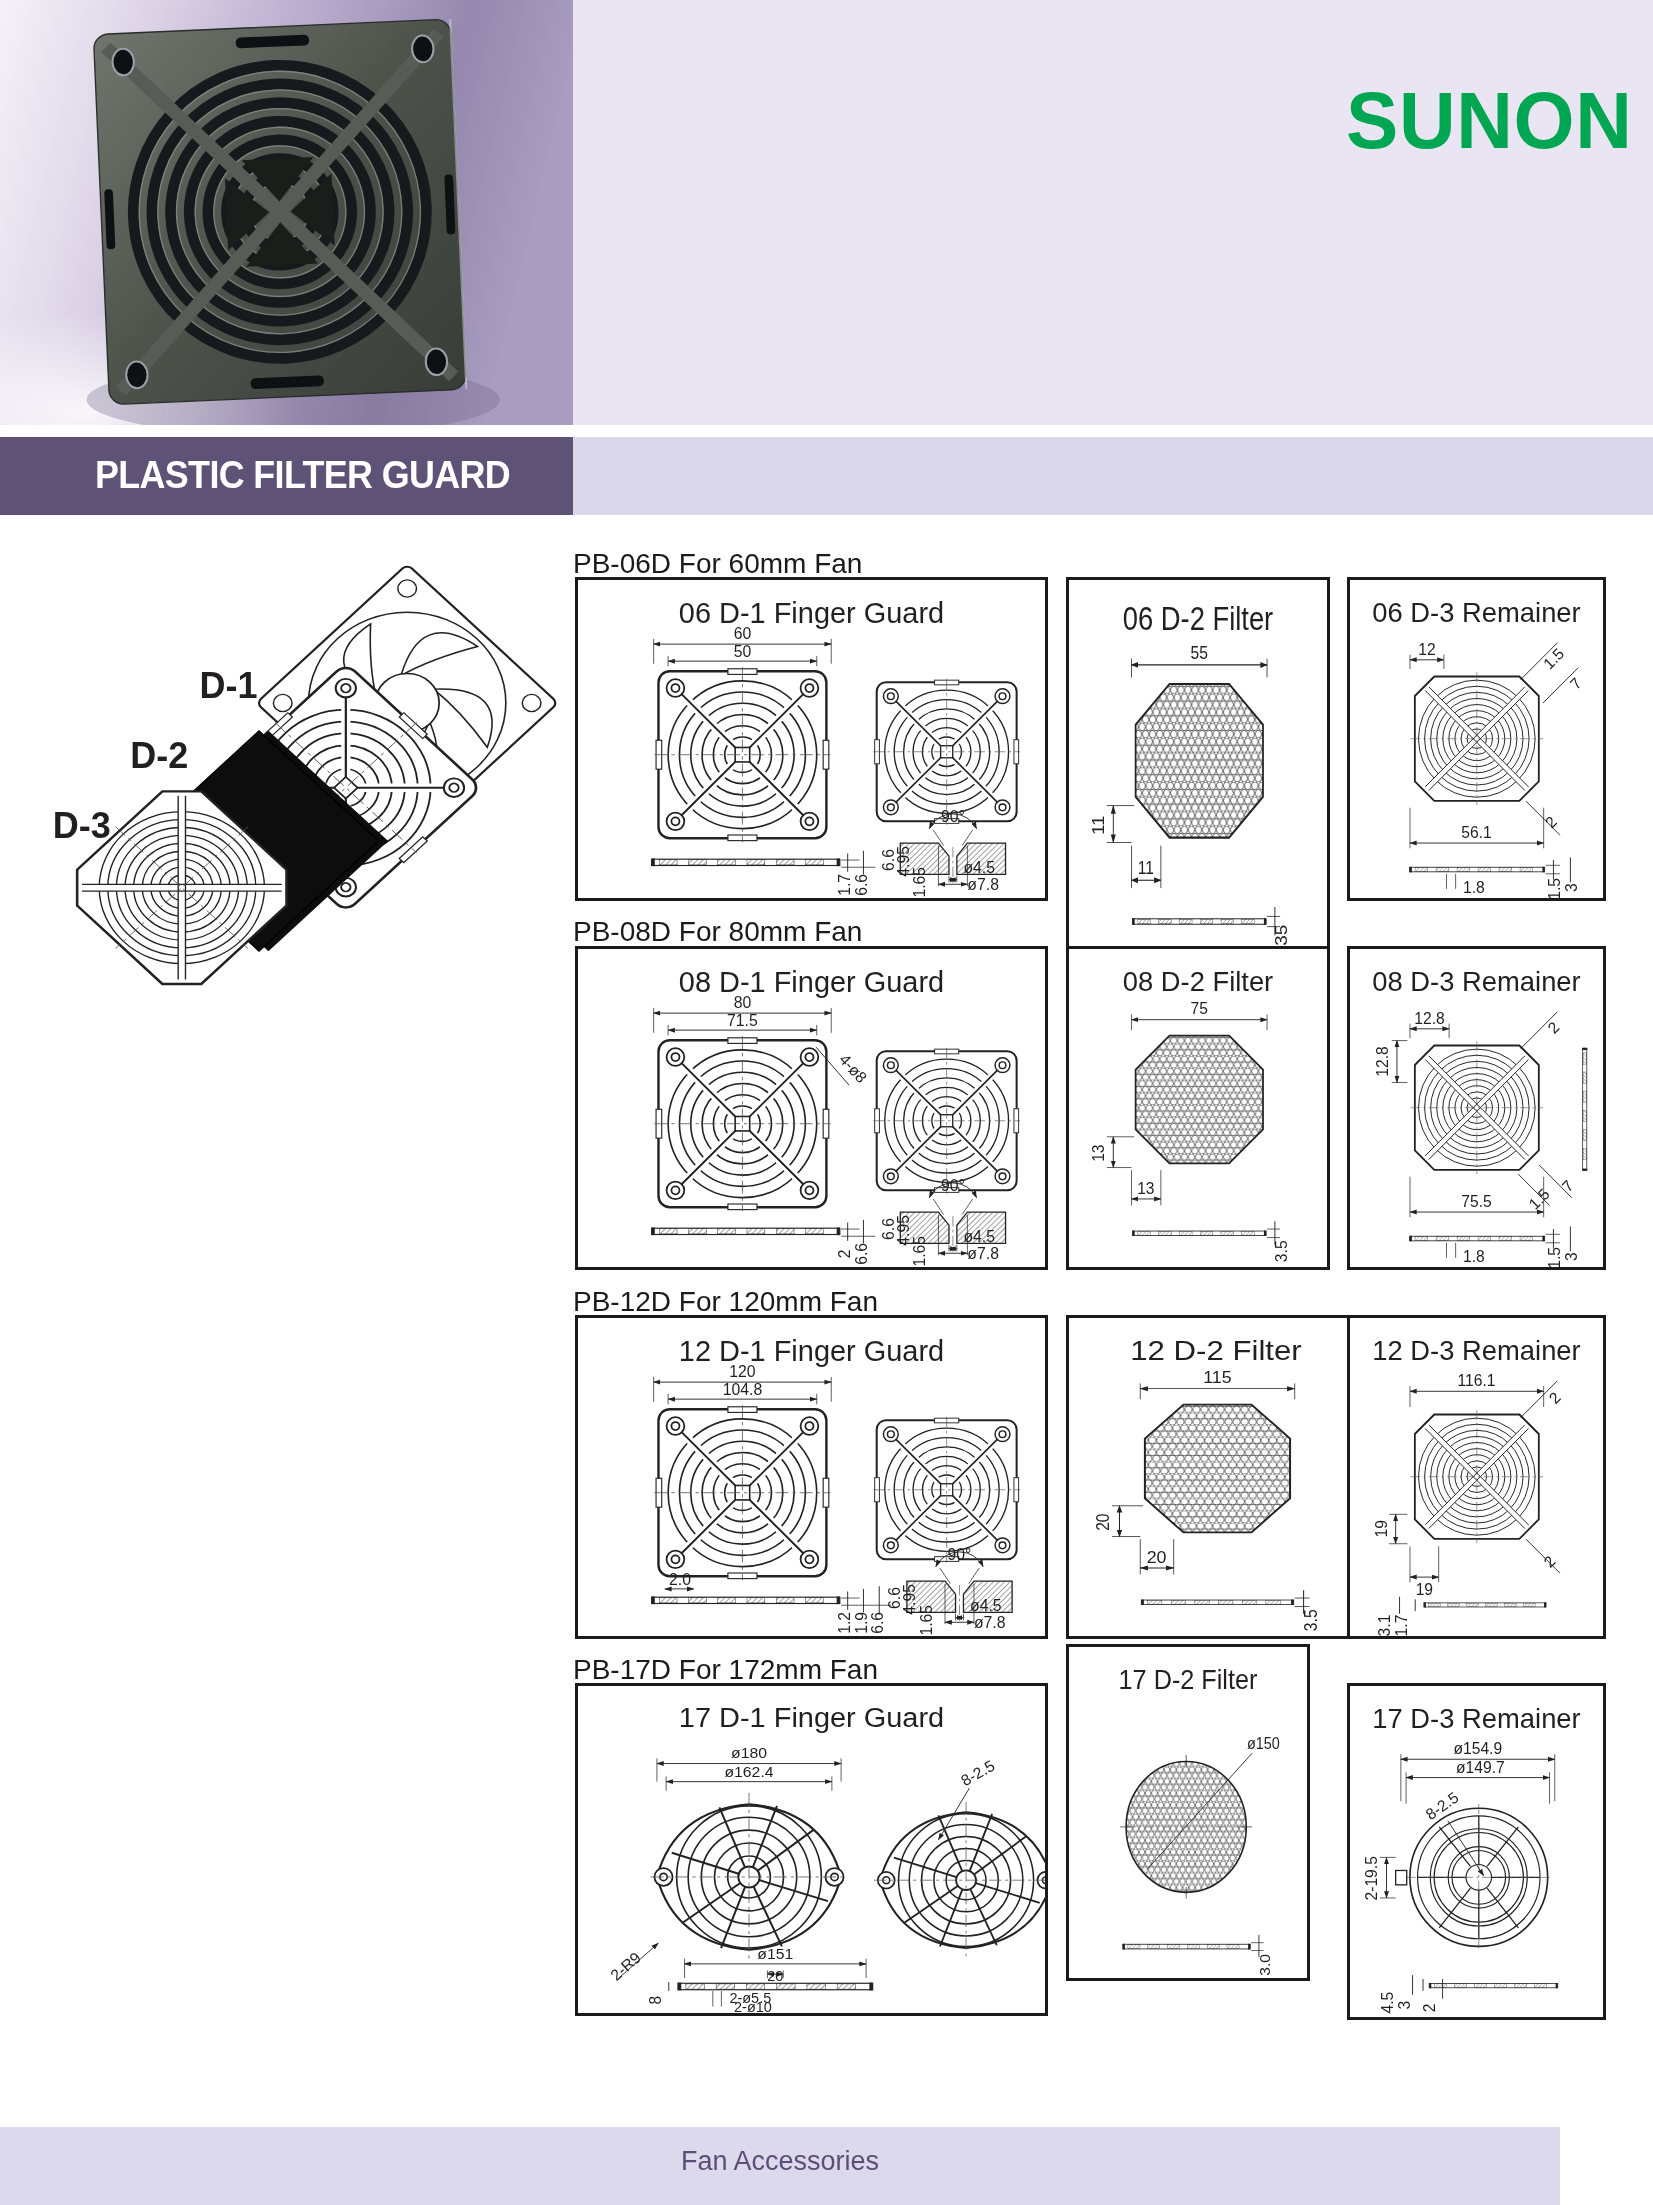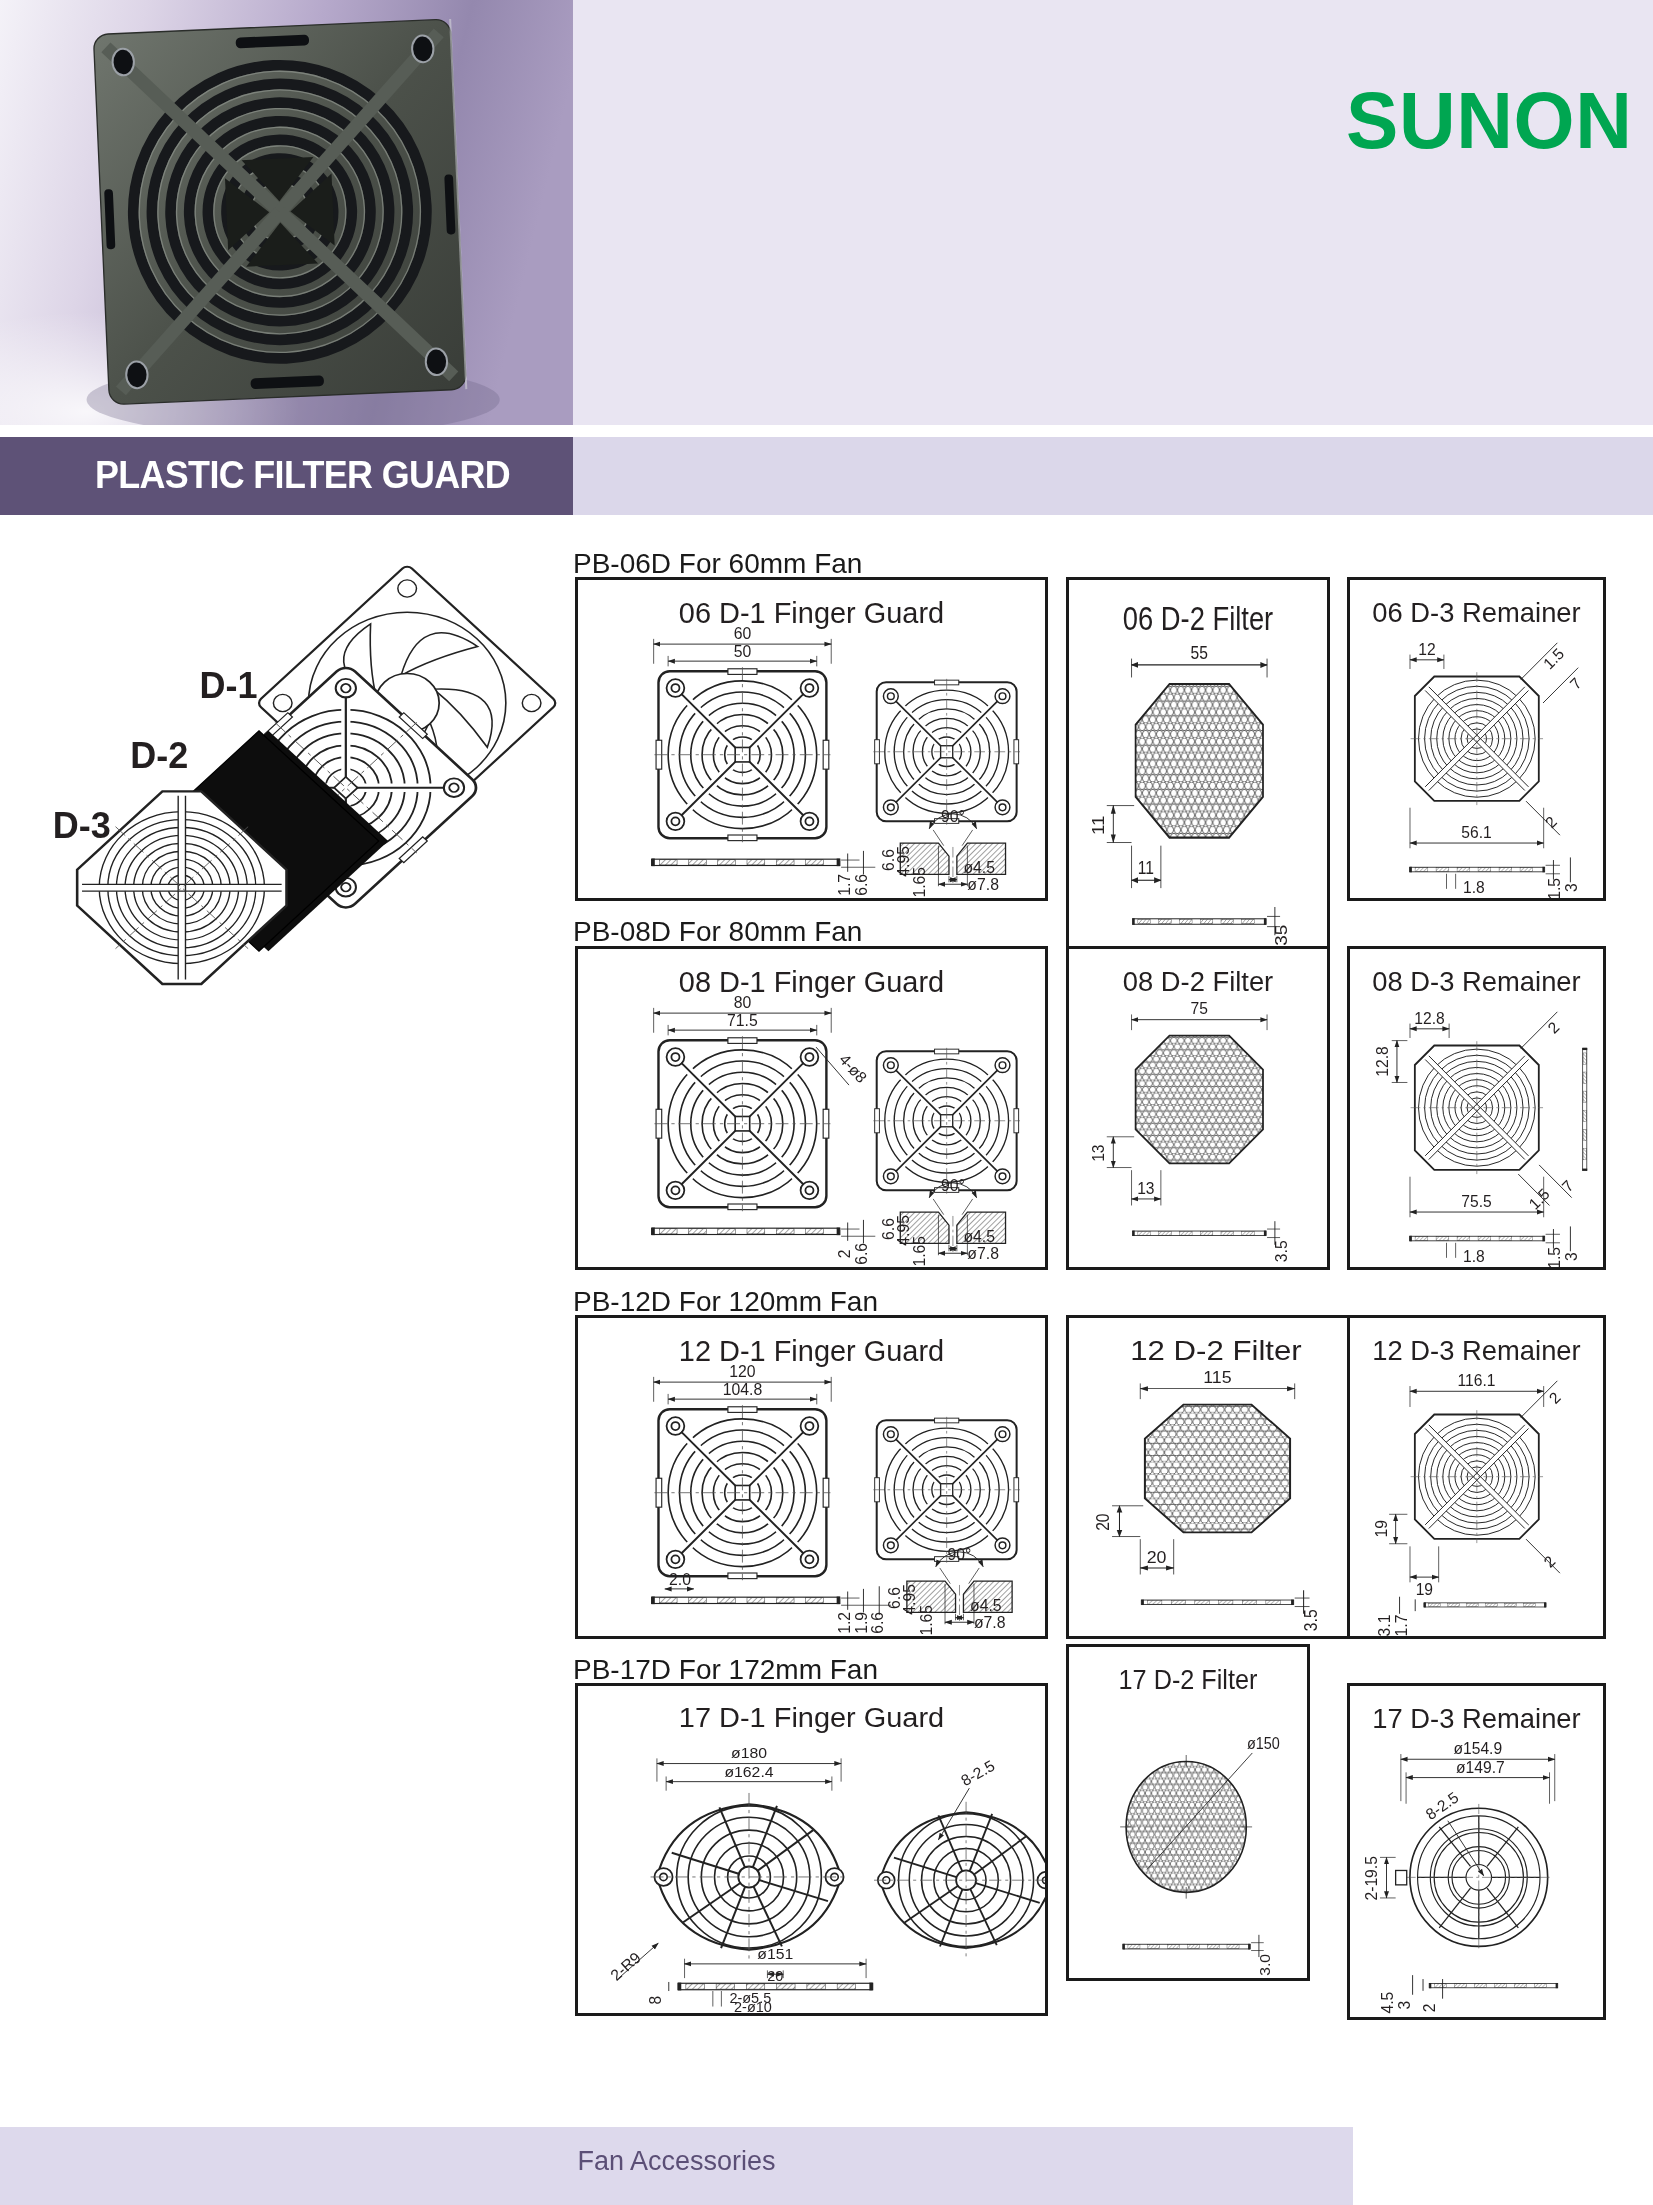--- a/index.html
+++ b/index.html
@@ -14,21 +14,21 @@
   
   .tb-left{left:0;top:437px;width:573px;height:78px;background:#5E5277;}
   .tb-right{left:573px;top:437px;width:1080px;height:78px;background:#DBD7EA;}
   .tb-text{left:95px;top:437px;height:78px;line-height:76px;color:#fff;font-size:39px;
            font-weight:bold;letter-spacing:-0.7px;transform:scaleX(.92);transform-origin:left center;}
   
   .rowlabel{font-size:28px;color:#1a1a1a;}
   .panel{position:absolute;border:3.3px solid #1a1a1a;background:#fff;box-sizing:border-box;}
   .panel svg{display:block;width:100%;height:100%;}
   
-  .footer{left:0;top:2127px;width:1353px;height:78px;background:#DDD9EC;text-align:center;}
+  .footer{left:0;top:2127px;width:1560px;height:78px;background:#DDD9EC;text-align:center;}
   .footer span{display:inline-block;margin-top:18.7px;font-size:27px;color:#5b4f76;}
   
   svg text{font-family:"Liberation Sans",sans-serif;fill:#231f20;}
   .tt{font-size:44px;}
   .td{font-size:24px;}
   .ts{font-size:22px;}
   .dl{stroke:#222;stroke-width:1.4;fill:none;marker-start:url(#ar);marker-end:url(#ar);}
   .ext{stroke:#222;stroke-width:1.1;fill:none;}
   .thin{stroke:#222;stroke-width:1.4;fill:none;}
   .cl{stroke:#555;stroke-width:1;stroke-dasharray:16 5 4 5;fill:none;}

